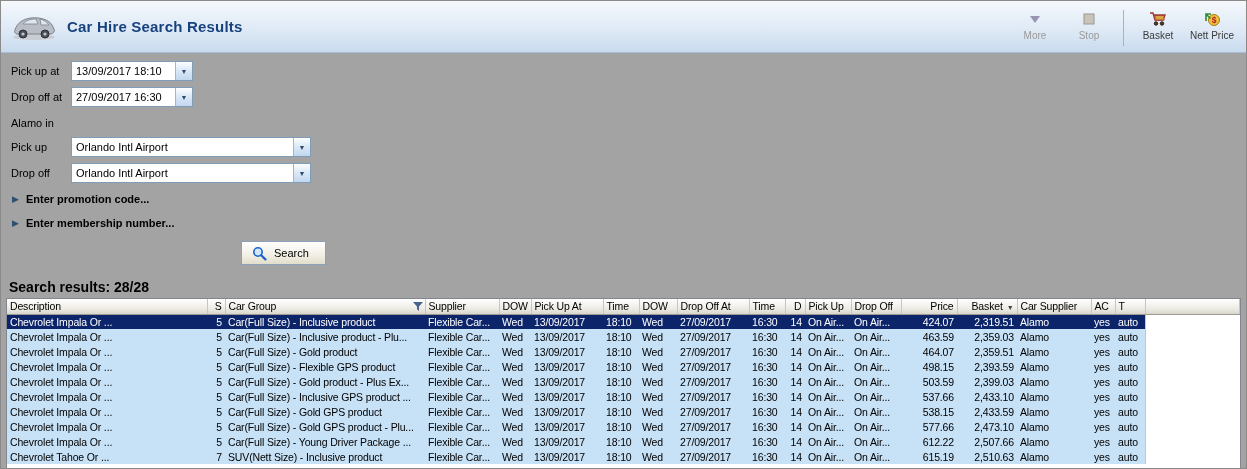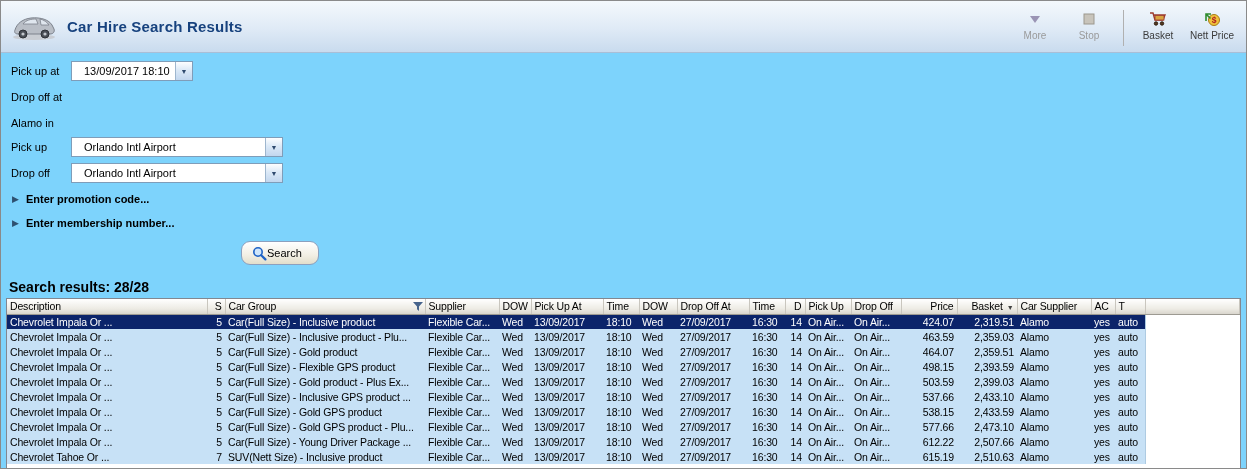--- a/index.html
+++ b/index.html
@@ -2,21 +2,21 @@
 <html style="--title-color: #17427E; --sel-bg: #0B246A; --row-bg: #C7E1F6;"><head>
 <meta charset="utf-8">
 <style>
   * { box-sizing: border-box; margin: 0; padding: 0; }
   html,body { width:1247px; height:469px; overflow:hidden; }
   body {
     font-family: "Liberation Sans", sans-serif;
     background:#ECE9D8;
     color:#000;
   }
-  .window { width:1247px; height:469px; border:1px solid #8A8A8A; overflow:hidden; background:#7dd3fc; }
+  .window { width:1247px; height:469px; border:1px solid #8A8A8A; overflow:hidden; background:#a3a3a3; }
 
   
   .titlebar {
     height:52px; display:flex; align-items:center; padding:0 8px;
     background:linear-gradient(180deg,#F4F8FC 0%,#DFEAF6 55%,#C9DBEE 100%);
     border-bottom:1px solid #A9BED6;
   }
   .car-logo { margin:0 10px 0 2px; display:flex; align-items:center; }
   .title { font-size:15px; font-weight:bold; color:var(--title-color,#17427E); letter-spacing:.2px; }
   .toolbar { margin-left:auto; display:flex; align-items:flex-start; gap:10px; padding-right:4px; }
@@ -28,43 +28,43 @@
 
   
   .form { padding:8px 0 0 10px; }
   .form-row { display:flex; align-items:center; height:20px; margin-bottom:6px; }
   .flabel { width:60px; font-size:11px; flex:0 0 60px; }
   .combo {
     height:20px; background:#fff; border:1px solid #7F9DB9;
     display:flex; align-items:center; font-size:11px;
   }
   .combo-date  { width:122px; }
-  .combo-place { width:212px; }
-  .combo-value { padding-left:12px; flex:1; white-space:nowrap; overflow:hidden; }
+  .combo-place { width:240px; }
+  .combo-value { padding-left:4px; flex:1; white-space:nowrap; overflow:hidden; }
   .combo-arrow {
     width:17px; height:18px; margin-left:auto; flex:0 0 17px;
     display:flex; align-items:center; justify-content:center;
     font-size:7px; color:#2F4A6E;
     background:linear-gradient(180deg,#FDFEFF,#DCE9F7 45%,#C2D7EF);
     border-left:1px solid #9EB6CE; cursor:pointer;
   }
   .tabs { display:flex; align-items:center; gap:2px; }
   .tab { font-size:11px; padding:3px 7px; cursor:pointer; }
   .tab.selected {
     background:#FAF9F5; border:1px solid #8F8F8F; padding:2px 6px;
   }
   .expander { display:flex; align-items:center; gap:7px; margin:8px 0 0 1px; height:16px; cursor:pointer; }
   .exp-arrow { font-size:9px; color:#2E5070; line-height:1; }
   .exp-label { font-size:11px; font-weight:bold;text-align:right; }
   .search-btn {
     margin:10px 0 0 230px; height:24px; padding:0 16px 0 10px;
-    display:flex; align-items:center; 
+    display:flex; align-items:center; gap:7px;
     font-family:"Liberation Sans",sans-serif; font-size:11px; color:#000;
     background:linear-gradient(180deg,#FFFFFF,#F2EFE4 60%,#E2DECB);
-    border:1px solid #8CA0BE; border-radius:9px; cursor:pointer;
+    border:1px solid #8CA0BE; border-radius:0; cursor:pointer;
     box-shadow:0 1px 0 rgba(255,255,255,.8) inset;
   }
 
   
   .results-summary { font-size:14px; font-weight:bold; margin:14px 0 3px 8px; }
   .grid-wrap {
     margin:0 5px; background:#fff; border:1px solid #828790; border-bottom:none;
     height:171px; overflow:hidden;
   }
   table { border-collapse:collapse; table-layout:fixed; width:100%; font-size:10.5px; letter-spacing:-0.15px; }
@@ -152,20 +152,24 @@
     <div class="form-row">
       <span class="flabel">Pick up at</span>
       <div class="combo combo-date">
         <span class="combo-value">13/09/2017 18:10</span>
         <span class="combo-arrow">▼</span>
       </div>
     </div>
 
     <div class="form-row">
       <span class="flabel">Drop off at</span>
+      <div class="combo combo-date">
+        <span class="combo-value">27/09/2017 16:30</span>
+        <span class="combo-arrow">▼</span>
+      </div>
     </div>
 
     <div class="form-row" style="margin-bottom:4px;">
       <span class="flabel">Alamo in</span>
     </div>
 
     <div class="form-row">
       <span class="flabel">Pick up</span>
       <div class="combo combo-place">
         <span class="combo-value">Orlando Intl Airport</span>

